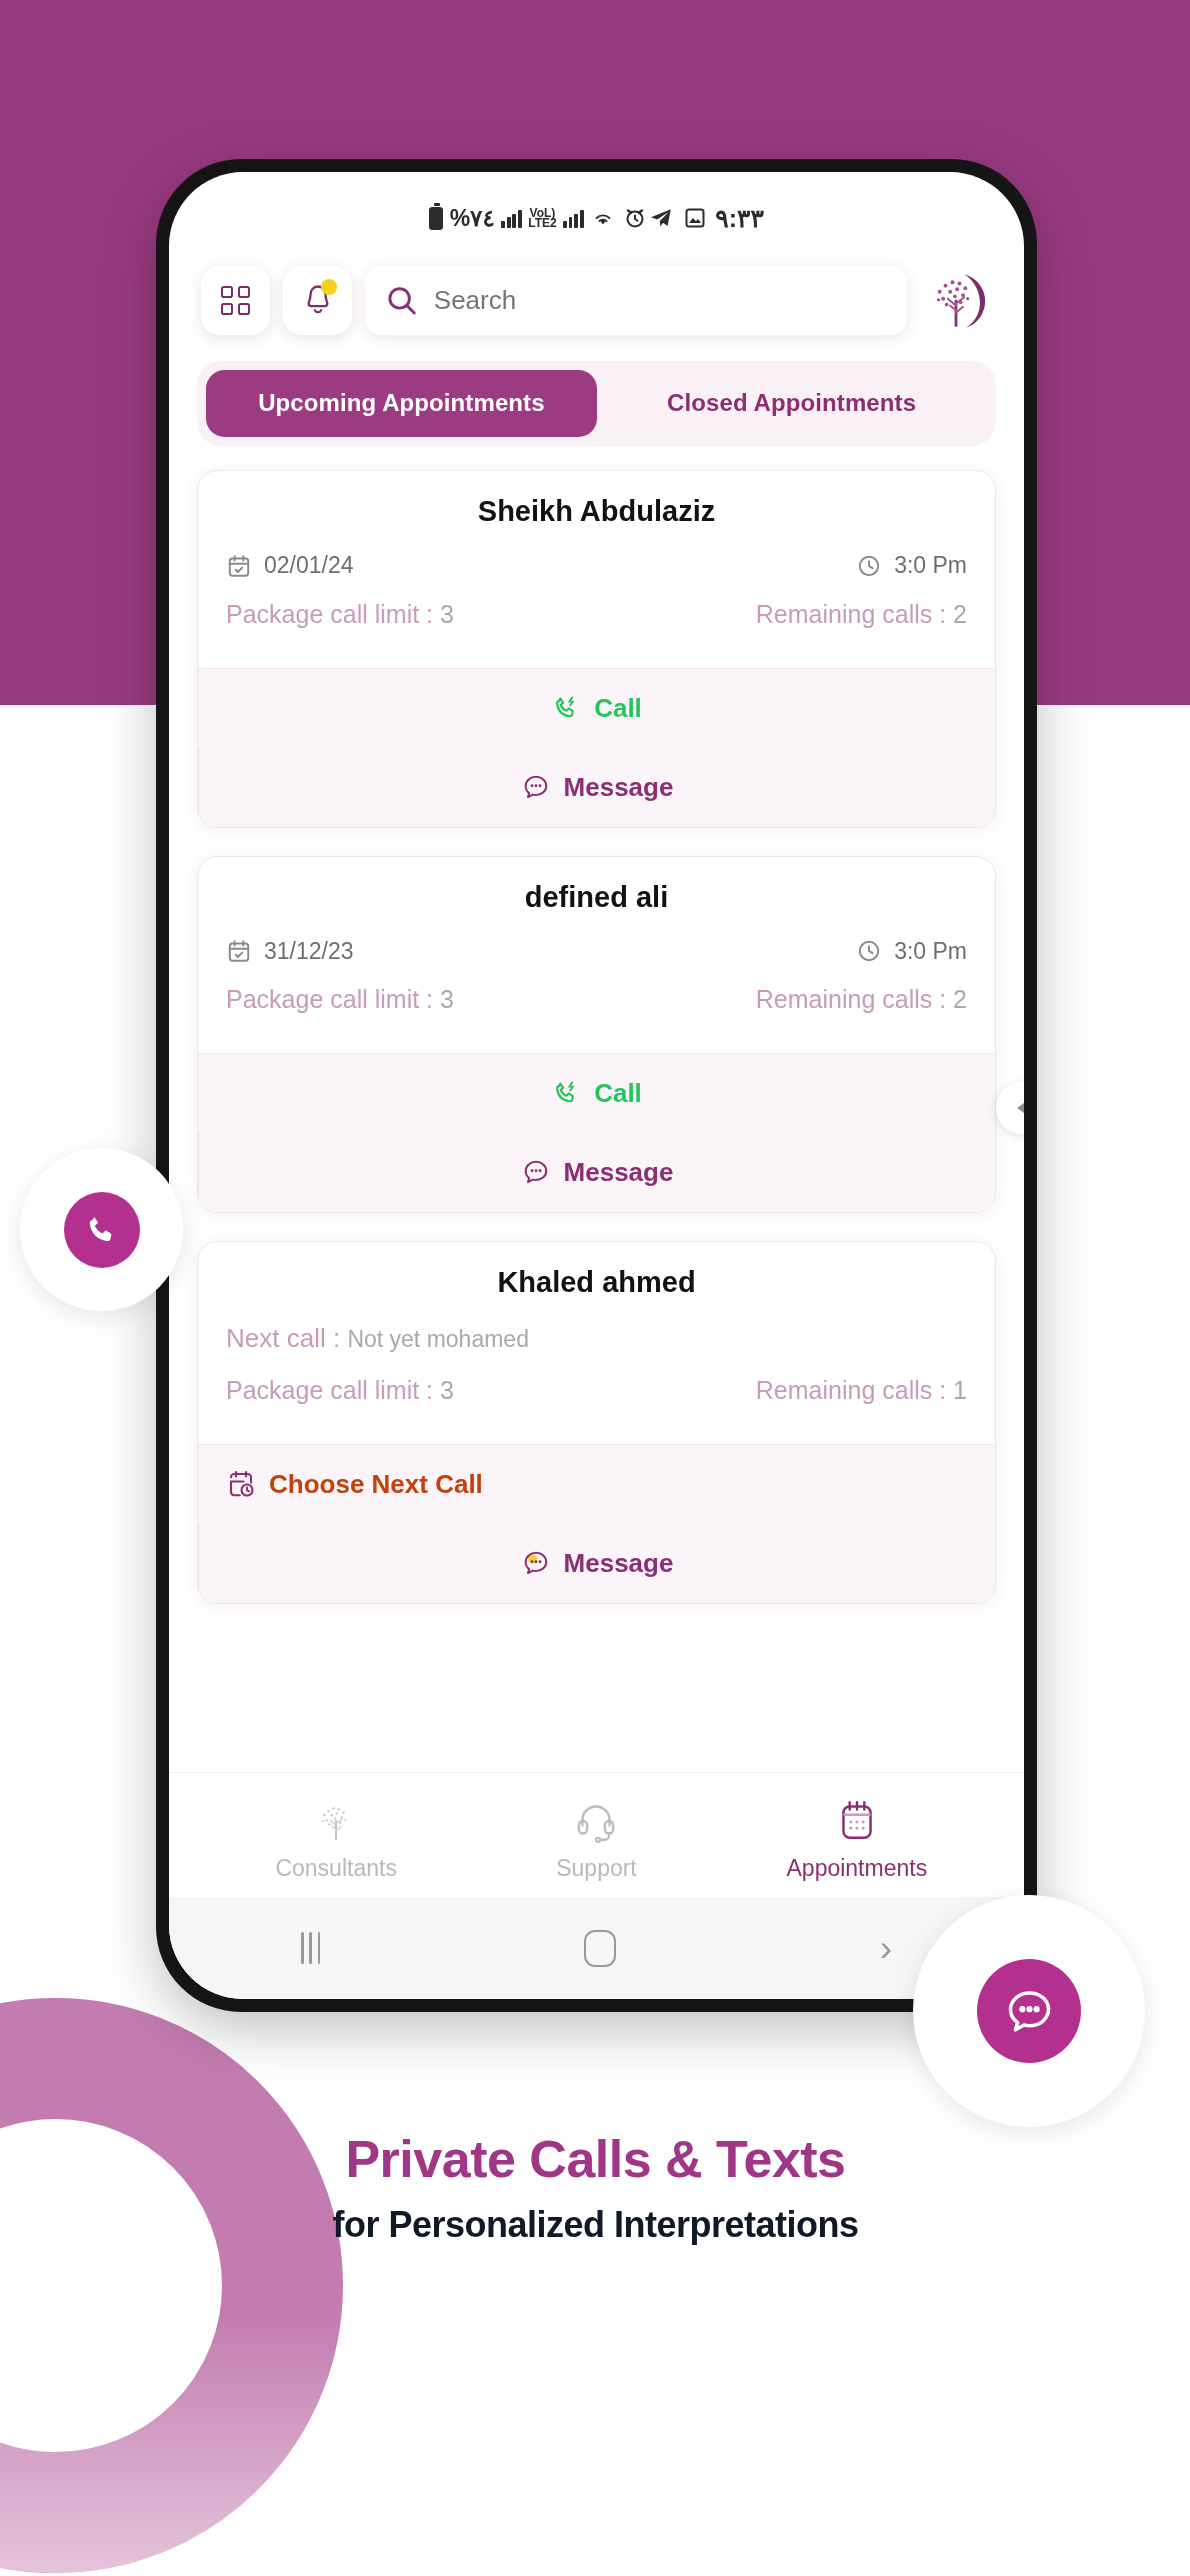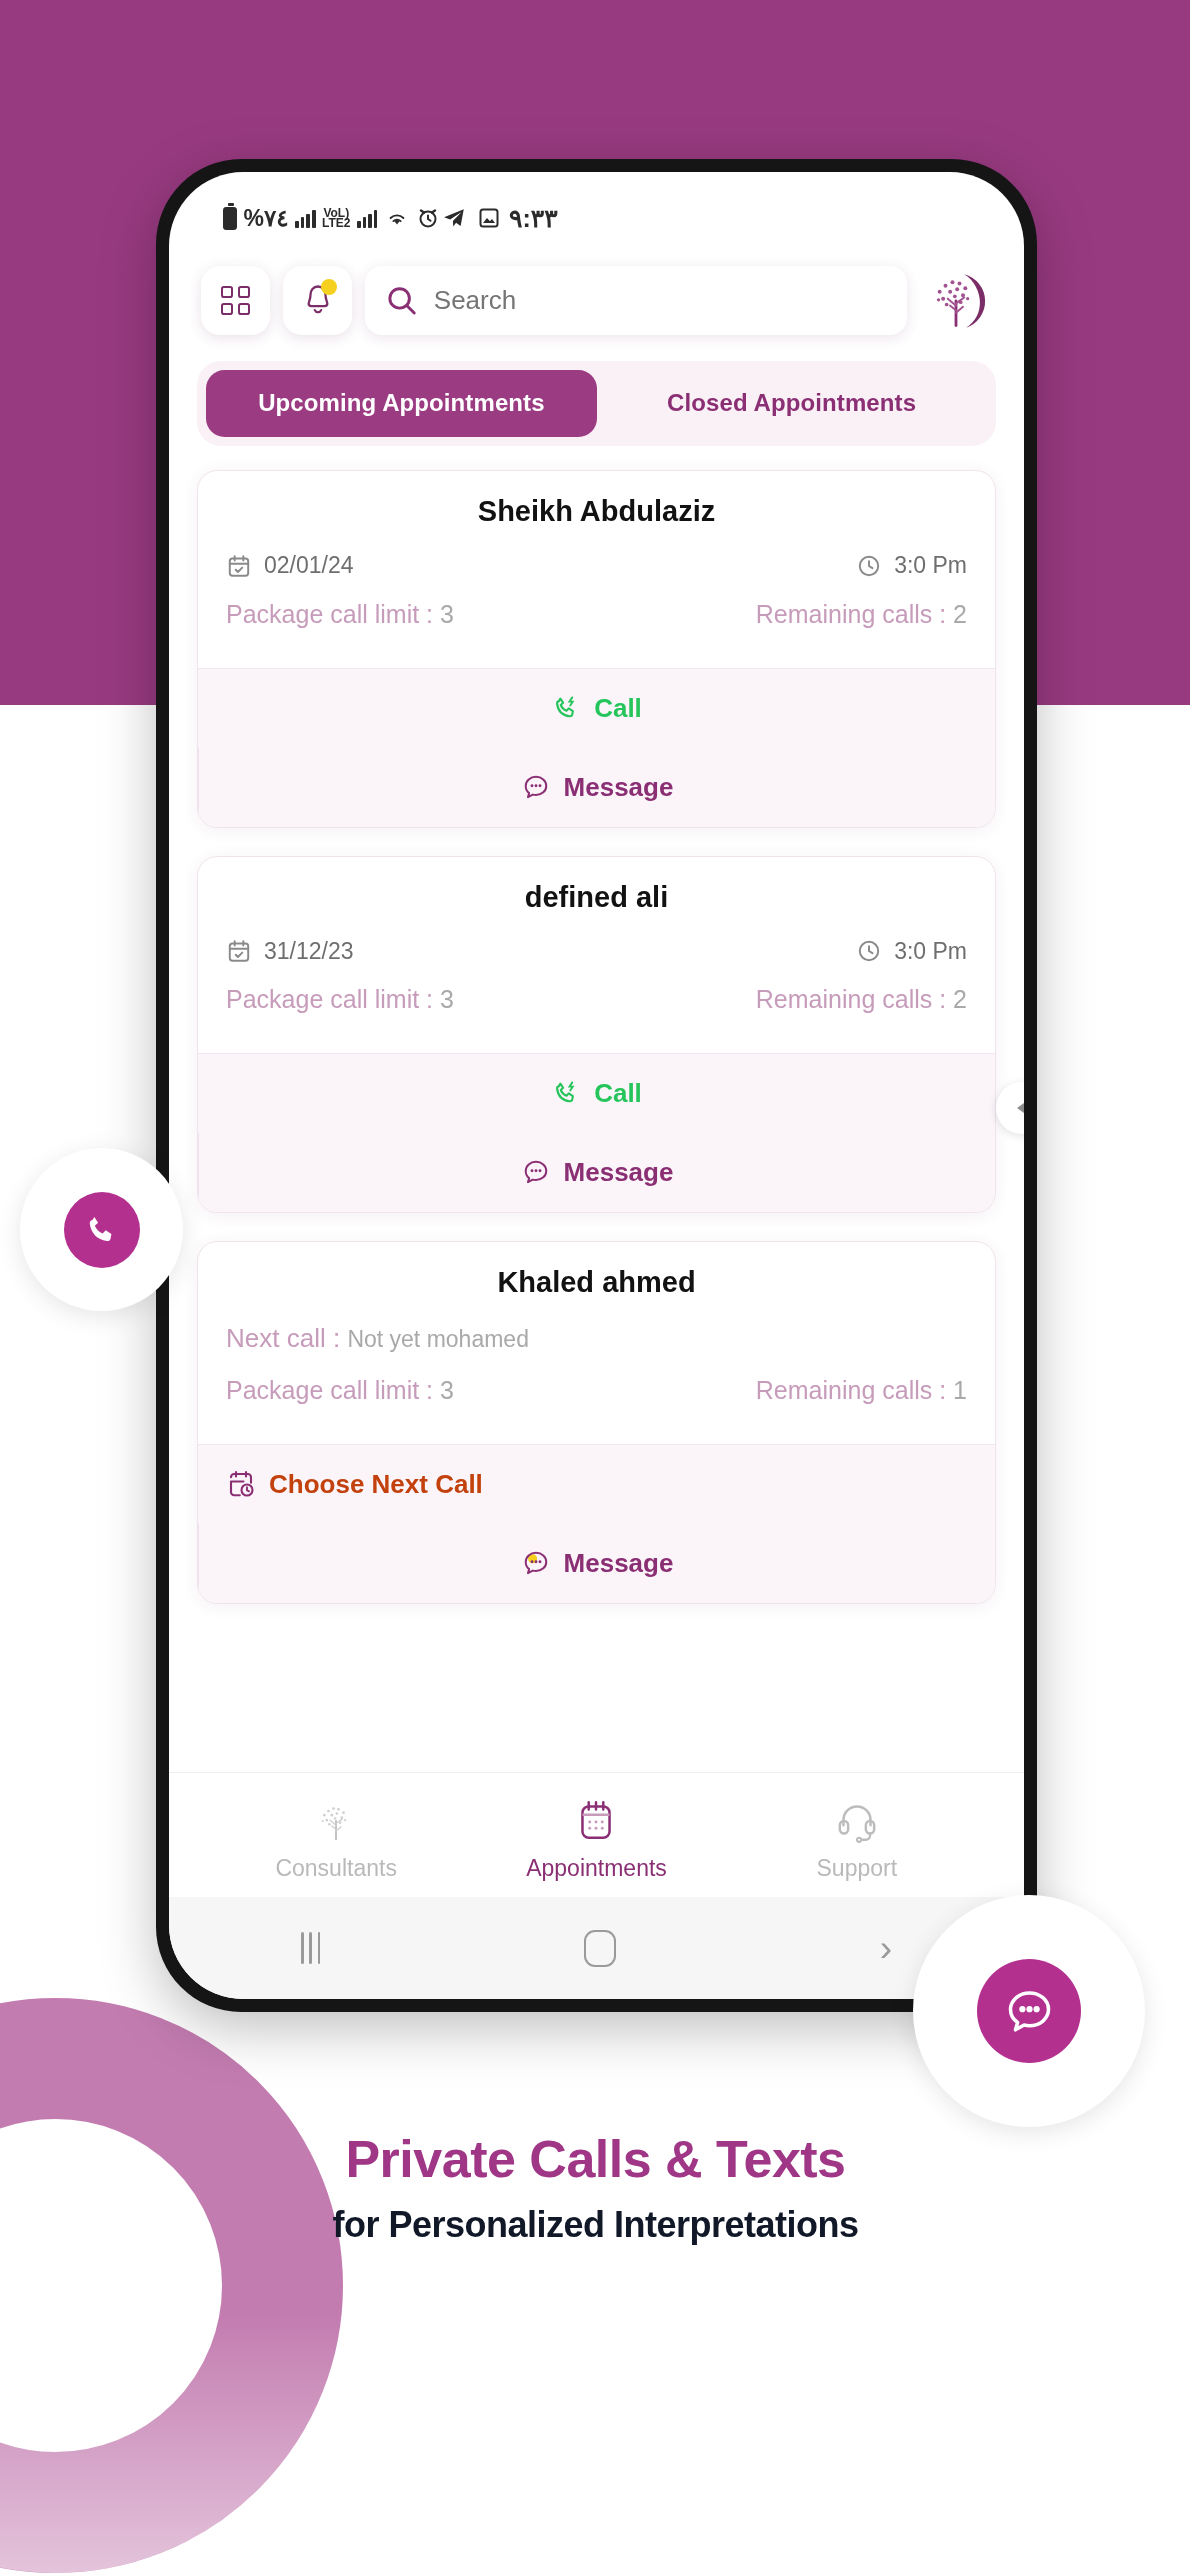--- a/index.html
+++ b/index.html
@@ -65,21 +65,21 @@
     overflow: hidden;
     display: flex;
     flex-direction: column;
   }
 
   
   .statusbar {
     height: 76px;
     display: flex;
     align-items: center;
-    justify-content: flex-start;
+    justify-content: center;
     padding: 16.7px 54px 0 54px;
     color: #2b2b2b;
     flex: none;
   }
   .sb-left, .sb-right { display: flex; align-items: center; gap: 8.3px; }
   .sb-left { gap: 6.5px; }
   .sb-text { font-size: 23px; font-weight: 600; letter-spacing: -0.5px; }
   .sb-time { font-size: 25px; font-weight: 600; }
   .battery {
     width: 14px; height: 23px; border: 1.9px solid #2b2b2b; border-radius: 2.8px;
@@ -518,46 +518,46 @@
                 <circle cx="37" cy="26" r="1.6"></circle>
               <circle cx="22" cy="34" r="1.5"></circle>
                 <circle cx="29" cy="27" r="1.5"></circle>
                 <circle cx="35" cy="32" r="1.5"></circle>
               <circle cx="14" cy="30" r="1.3"></circle>
                 <circle cx="41" cy="29" r="1.3"></circle>
             </g>
           </svg>
           <span class="nav-label">Consultants</span>
         </div>
+        <div class="nav-item">
+          <svg width="50" height="50" viewBox="0 0 48 48">
+            <path d="M11 28v-5a13 13 0 0126 0v5" stroke="#BDBDBD" stroke-width="2.4" fill="none" stroke-linecap="round"></path>
+            <rect x="7.5" y="24" width="8" height="12" rx="4" stroke="#BDBDBD" stroke-width="2.4" fill="none"></rect>
+            <rect x="32.5" y="24" width="8" height="12" rx="4" stroke="#BDBDBD" stroke-width="2.4" fill="none"></rect>
+            <path d="M36.5 36v2a4 4 0 01-4 4H28" stroke="#BDBDBD" stroke-width="2.2" fill="none" stroke-linecap="round"></path>
+            <circle cx="26" cy="42" r="2" stroke="#BDBDBD" stroke-width="2" fill="none"></circle>
+          </svg>
+          <span class="nav-label">Support</span>
+        </div>
         <div class="nav-item active">
           <svg width="50" height="50" viewBox="0 0 48 48">
             <rect x="11" y="10" width="26" height="30" rx="6" stroke="#8B2F74" stroke-width="2.4" fill="none"></rect>
             <path d="M11 18h26" stroke="#C79BBA" stroke-width="2.4"></path>
             <path d="M17 6v7M24 6v7M31 6v7" stroke="#8B2F74" stroke-width="2.4" stroke-linecap="round"></path>
             <g fill="#C79BBA">
               <circle cx="18" cy="25" r="1.4"></circle>
                 <circle cx="24" cy="25" r="1.4"></circle>
                 <circle cx="30" cy="25" r="1.4"></circle>
               <circle cx="18" cy="31" r="1.4"></circle>
                 <circle cx="24" cy="31" r="1.4"></circle>
                 <circle cx="30" cy="31" r="1.4"></circle>
             </g>
           </svg>
           <span class="nav-label">Appointments</span>
         </div>
-        <div class="nav-item">
-          <svg width="50" height="50" viewBox="0 0 48 48">
-            <path d="M11 28v-5a13 13 0 0126 0v5" stroke="#BDBDBD" stroke-width="2.4" fill="none" stroke-linecap="round"></path>
-            <rect x="7.5" y="24" width="8" height="12" rx="4" stroke="#BDBDBD" stroke-width="2.4" fill="none"></rect>
-            <rect x="32.5" y="24" width="8" height="12" rx="4" stroke="#BDBDBD" stroke-width="2.4" fill="none"></rect>
-            <path d="M36.5 36v2a4 4 0 01-4 4H28" stroke="#BDBDBD" stroke-width="2.2" fill="none" stroke-linecap="round"></path>
-            <circle cx="26" cy="42" r="2" stroke="#BDBDBD" stroke-width="2" fill="none"></circle>
-          </svg>
-          <span class="nav-label">Support</span>
-        </div>
       </div>
 
       <div class="androidnav">
         <span class="and-recent">
             <i></i>
             <i></i>
             <i></i>
           </span>
         <span class="and-home"></span>
         <span class="and-back">›</span>

